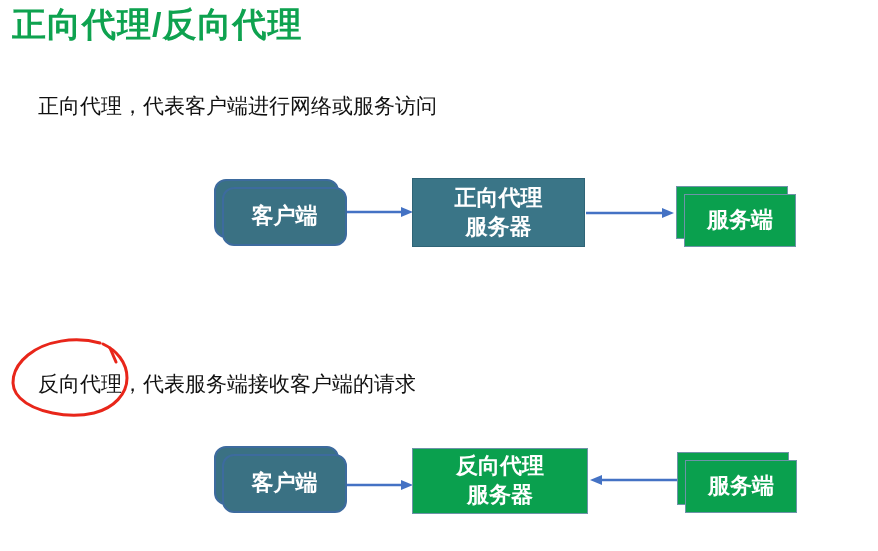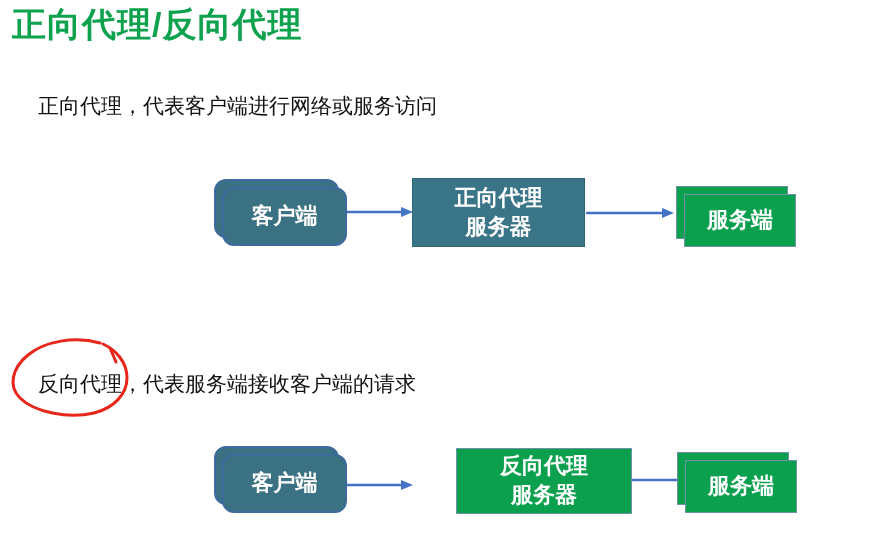--- a/index.html
+++ b/index.html
@@ -88,21 +88,20 @@
     left: 412px; top: 178px;
     width: 173px; height: 69px;
     background: var(--proxy-teal);
     border: 1px solid rgba(30,70,90,0.35);
   }
   .proxy-reverse {
     left: 412px; top: 448px;
     width: 176px; height: 66px;
     background: var(--green-fill);
     border: 1px solid var(--green-border);
-    margin-left: 44px;
   }
   .server-box {
     width: 112px; height: 53px;
     background: var(--green-fill);
     border: 1px solid var(--green-border);
     font-family: Liberation Serif, serif;
   }
   .server-back-1 { left: 676px; top: 186px; }
   .server-front-1 { left: 684px; top: 194px; }
   .server-back-2 { left: 677px; top: 452px; }

